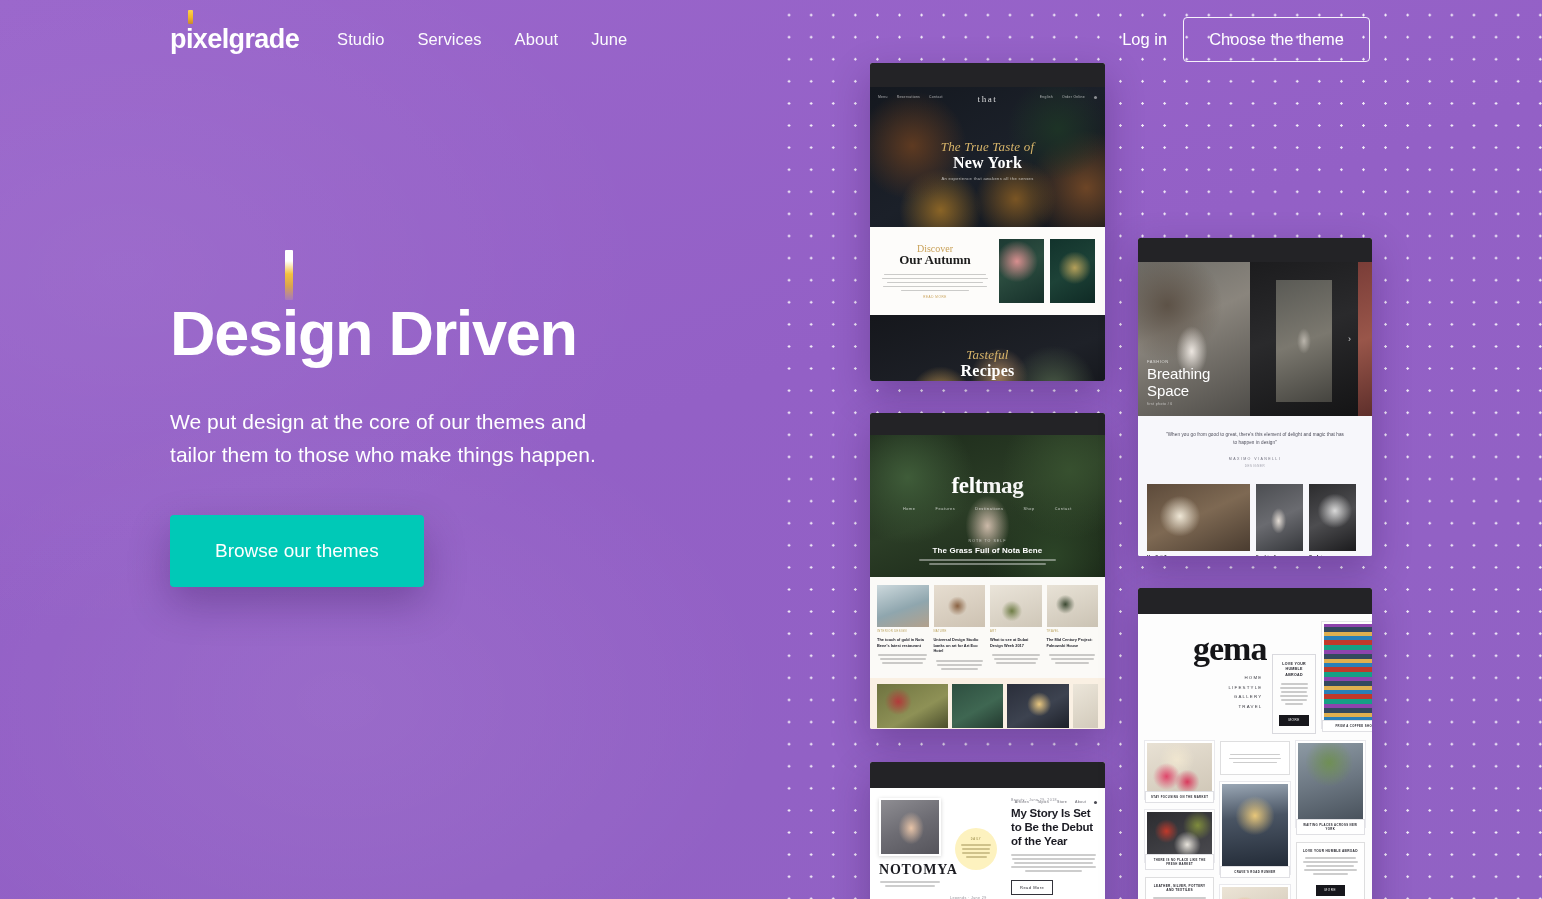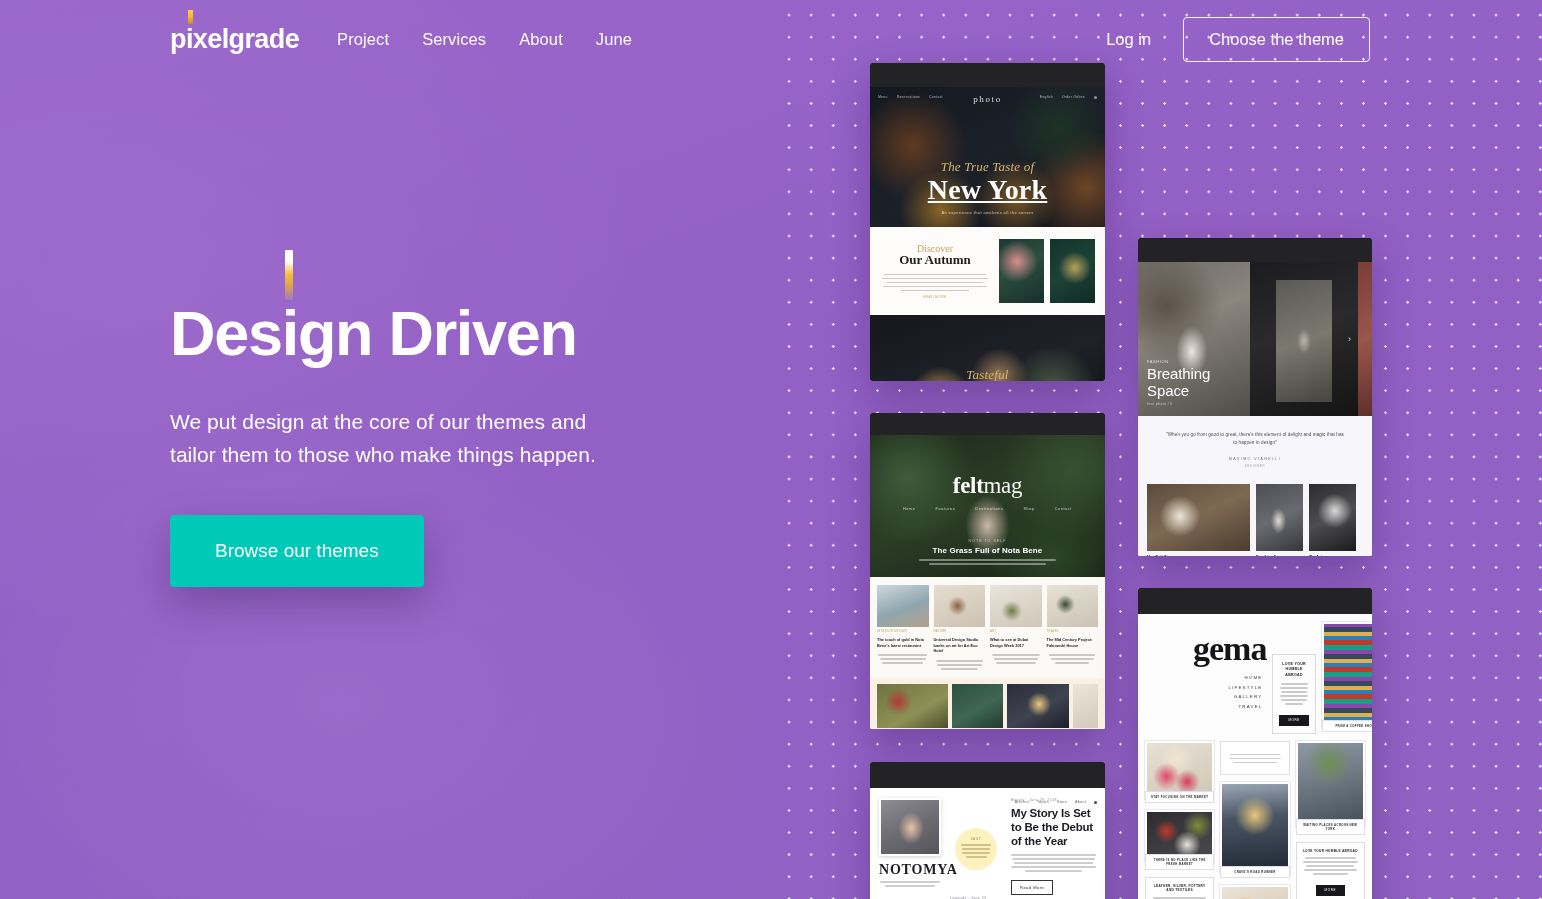--- a/index.html
+++ b/index.html
@@ -62,21 +62,21 @@
   .nav-link {
     color: #ffffff;
     font-size: 16.5px;
     letter-spacing: 0.1px;
     text-decoration: none;
     cursor: pointer;
     opacity: 0.97;
   }
   .header-right {
     margin-left: auto;
-    display: flex; align-items: center; gap: 32px;
+    display: flex; align-items: center; gap: 16px;
   }
   .login-link {
     color: #ffffff; font-size: 16.5px;
     text-decoration: none; cursor: pointer;
   }
   .theme-btn {
     border: 1.6px solid rgba(255,255,255,0.92);
     border-radius: 4px;
     color: #ffffff;
     background: transparent;
@@ -180,30 +180,28 @@
   .rosa-center {
     position: absolute; left: 0; right: 0; top: 52px;
     text-align: center;
   }
   .rosa-script {
     font-family: "Liberation Serif", serif;
     font-style: italic;
     color: #d8b56a;
     font-size: 13px;
     letter-spacing: 0.2px;
-    margin-top: 20px;
   }
   .rosa-title {
     font-family: "Liberation Serif", serif;
     color: #ffffff;
-    font-size: 28px;
+    font-size: 16px;
     font-weight: 700;
     letter-spacing: 0.2px;
     margin-top: -1px;
-    text-decoration: underline;
   }
   .rosa-tag {
     color: rgba(255,255,255,0.68);
     font-size: 4px;
     letter-spacing: 0.4px;
     margin-top: 4px;
   }
   .rosa-story {
     height: 88px; background: #fdfcfa;
     display: flex; align-items: center; padding: 0 10px; gap: 9px;
@@ -255,21 +253,21 @@
       radial-gradient(circle at 78% 85%, #2c4427 0%, rgba(44,68,39,0) 32%),
       linear-gradient(160deg, #1d2b1b 0%, #2b3d26 48%, #162214 100%);
   }
   .felt-brand {
     position: absolute; left: 0; right: 0; top: 38px;
     text-align: center;
     font-family: "Liberation Serif", serif;
     font-size: 23px; color: #ffffff; letter-spacing: -0.3px;
   }
   .felt-brand b { font-weight: 700; }
-  .felt-brand span { font-weight: 400; opacity: 0.95; margin-top: 23px; }
+  .felt-brand span { font-weight: 700; opacity: 0.95; margin-top: 23px; }
   .felt-nav {
     position: absolute; left: 0; right: 0; top: 72px;
     display: flex; justify-content: center; gap: 20px;
     color: rgba(255,255,255,0.72); font-size: 3.8px; letter-spacing: 0.6px;
   }
   .felt-foot { position: absolute; left: 0; right: 0; bottom: 10px; text-align: center; }
   .felt-kicker { color: rgba(255,255,255,0.6); font-size: 3.6px; letter-spacing: 1px; }
   .felt-h {
     color: #ffffff; font-size: 8px; font-weight: 700; margin-top: 3px; letter-spacing: 0.1px;
   }
@@ -478,21 +476,21 @@
 
 <div class="bg-base"></div>
 <div class="dotfield"></div>
 
 <header class="header">
   <div class="logo">
     <span class="logo-dot"></span>
     <span>pixelgrade</span>
   </div>
   <nav class="nav">
-    <a class="nav-link">Project</a>
+    <a class="nav-link">Studio</a>
     <a class="nav-link">Services</a>
     <a class="nav-link">About</a>
     <a class="nav-link">June</a>
   </nav>
   <div class="header-right">
     <a class="login-link">Log in</a>
     <button class="theme-btn">Choose the theme</button>
   </div>
 </header>
 
@@ -512,21 +510,21 @@
 
   <div class="card" id="card-rosa">
     <div class="browser-bar"></div>
     <div class="rosa-hero">
       <div class="rosa-topnav">
         <div class="mini-links">
           <span>Menu</span>
           <span>Reservations</span>
           <span>Contact</span>
         </div>
-        <span>photo</span>
+        <span>that</span>
         <div class="mini-links-r">
           <span>English</span>
           <span>Order Online</span>
           <span class="dark-dot"></span>
         </div>
       </div>
       <div class="rosa-center">
         <div class="rosa-script">The True Taste of</div>
         <div class="rosa-title">New York</div>
         <div class="rosa-tag">An experience that awakens all the senses</div>

